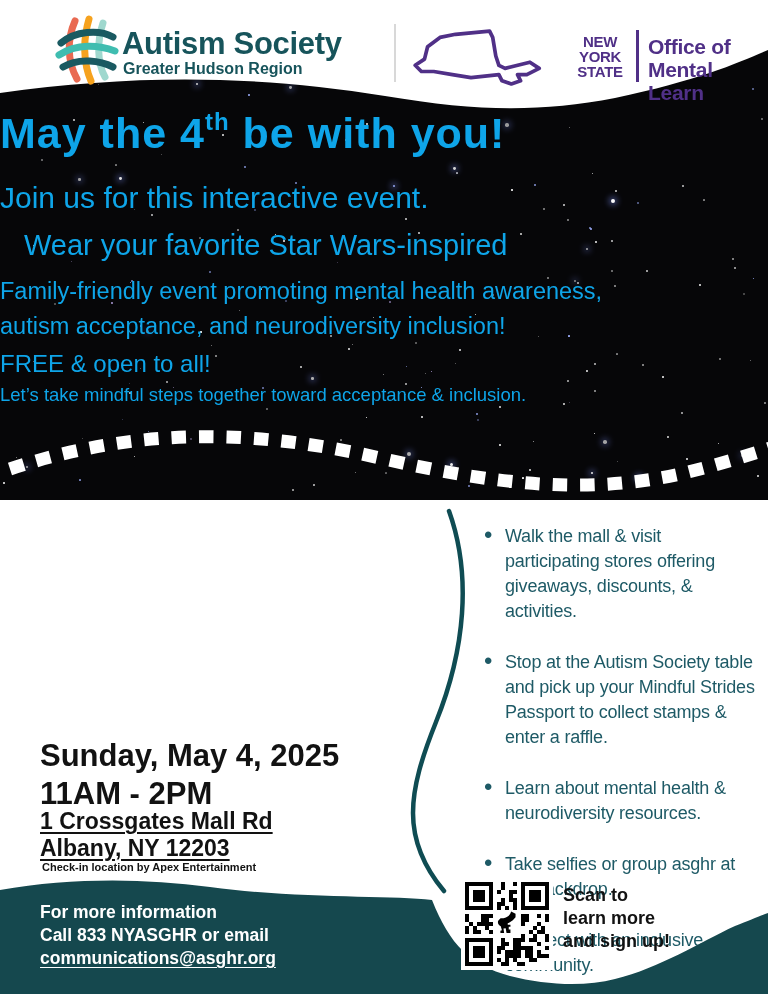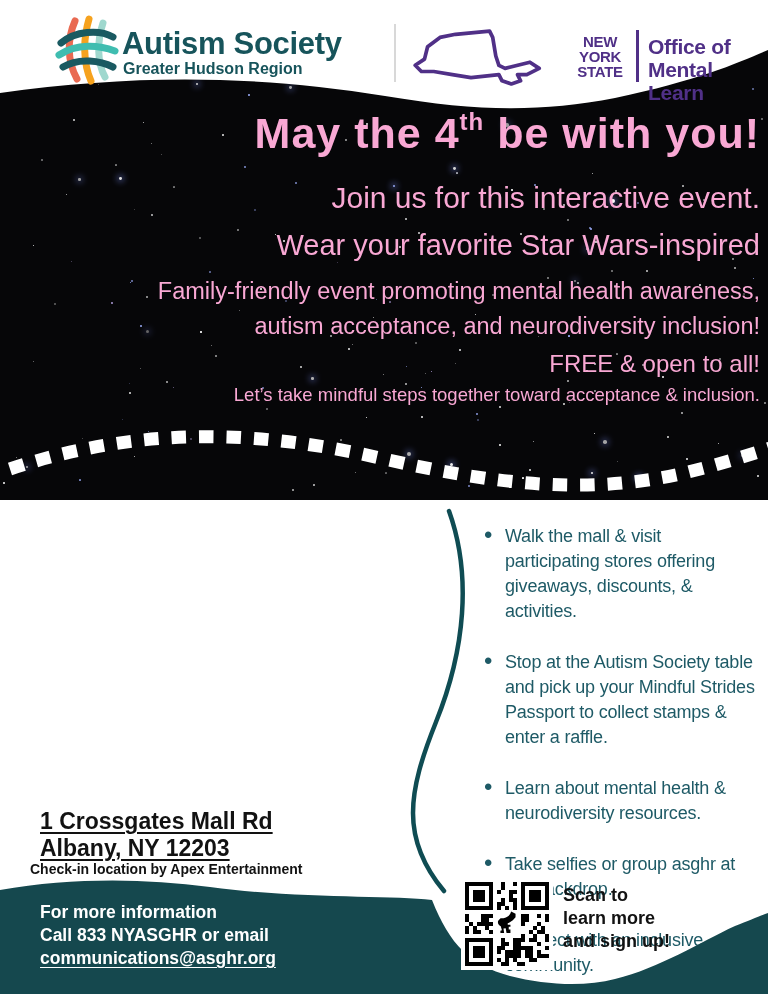--- a/index.html
+++ b/index.html
@@ -3,25 +3,25 @@
 <meta charset="utf-8">
 <style>
   html,body{margin:0;padding:0;background:#888;}
   .page{position:relative;width:768px;height:994px;margin:0 auto;background:#ffffff;
         font-family:"Liberation Sans", sans-serif;overflow:hidden;}
 
   
   .hero{position:absolute;top:0;left:0;width:768px;height:500px;background:#060608;overflow:hidden;z-index:1;}
   .starfield{position:absolute;inset:0;z-index:1;}
   .star{position:absolute;border-radius:50%;}
-  .hero-copy{position:absolute;left:0;right:8px;top:96px;text-align:right;z-index:3;color:#f9a8d4;}
+  .hero-copy{position:absolute;left:0;right:16px;top:96px;text-align:left;z-index:3;color:#0ea5e9;}
   .hero-title{font-size:43px;font-weight:bold;letter-spacing:1px;line-height:52px;}
   .hero-title sup{font-size:24px;vertical-align:18px;}
   .join{font-size:30px;margin-top:21px;line-height:35px;}
-  .wear{font-size:29px;line-height:38px;margin-top:11px;}
+  .wear{font-size:29px;line-height:38px;margin-top:11px;padding-left:24px;}
   .family{font-size:23.5px;line-height:35px;margin-top:10px;}
   .free{font-size:24px;line-height:30px;margin-top:5px;}
   .steps{font-size:18.5px;line-height:24px;margin-top:4px;}
   .top-wave{position:absolute;top:0;left:0;z-index:4;}
   .road-dashes{position:absolute;top:0;left:0;z-index:2;}
 
   
   .header{position:absolute;top:0;left:0;width:768px;height:115px;z-index:5;}
   .as-logo-icon{position:absolute;left:55px;top:15px;}
   .as-name{position:absolute;left:122px;top:26px;font-size:31px;font-weight:bold;color:#17545B;letter-spacing:-0.3px;}
@@ -32,21 +32,21 @@
             font-size:15px;font-weight:bold;color:#503087;line-height:15px;letter-spacing:-0.3px;}
   .nys-bar{position:absolute;left:636px;top:30px;width:3px;height:52px;background:#503087;}
   .omh-text{position:absolute;left:648px;top:35px;font-size:21px;font-weight:bold;color:#503087;line-height:23px;letter-spacing:-0.3px;}
 
   
   .main-title{position:absolute;left:36px;top:506px;font-size:41px;font-weight:bold;
               color:#0D4A51;line-height:57px;letter-spacing:-0.5px;z-index:2;}
   .date-block{position:absolute;left:40px;top:737px;font-size:31px;font-weight:bold;color:#121212;line-height:38px;z-index:2;}
   .addr-block{position:absolute;left:40px;top:808px;font-size:23px;font-weight:bold;color:#121212;line-height:27px;z-index:2;}
   .addr-block div{text-decoration:underline;text-decoration-thickness:2px;text-underline-offset:3px;}
-  .checkin{position:absolute;left:30px;top:861px;font-size:14px;font-weight:bold;color:#121212;z-index:2;}
+  .checkin{position:absolute;left:42px;top:861px;font-size:11px;font-weight:bold;color:#121212;z-index:2;}
   .col-divider{position:absolute;top:0;left:0;z-index:2;}
 
   .bullet-list{position:absolute;left:468px;top:524px;width:288px;margin:0;padding:0;list-style:none;z-index:2;}
   .bullet-list li{position:relative;padding-left:37px;margin-bottom:26px;
                   font-size:18px;line-height:25px;color:#1E5A66;letter-spacing:-0.2px;}
   .bullet-list li::before{content:"\2022";position:absolute;left:16px;top:-2px;font-size:24px;color:#1E5A66;}
 
   
   .footer-wave{position:absolute;left:0;top:870px;z-index:4;}
   .footer-text{position:absolute;left:40px;top:901px;z-index:5;color:#ffffff;
@@ -283,20 +283,24 @@
       <div>YORK</div>
       <div>STATE</div>
     </div>
     <div class="nys-bar"></div>
     <div class="omh-text">
       <div>Office of</div>
       <div>Mental Learn</div>
     </div>
   </div>
 
+  <div class="date-block">
+    <div>Sunday, May 4, 2025</div>
+    <div>11AM - 2PM</div>
+  </div>
   <div class="addr-block">
     <div>1 Crossgates Mall Rd</div>
     <div>Albany, NY 12203</div>
   </div>
   <div class="checkin">Check-in location by Apex Entertainment</div>
 
   <svg class="col-divider" width="768" height="994" viewBox="0 0 768 994">
     <path d="M449,511 C472,575 465,650 436,722 C408,792 400,838 444,891" fill="none" stroke="#0F4C53" stroke-width="4.5" stroke-linecap="round"></path>
   </svg>
 

